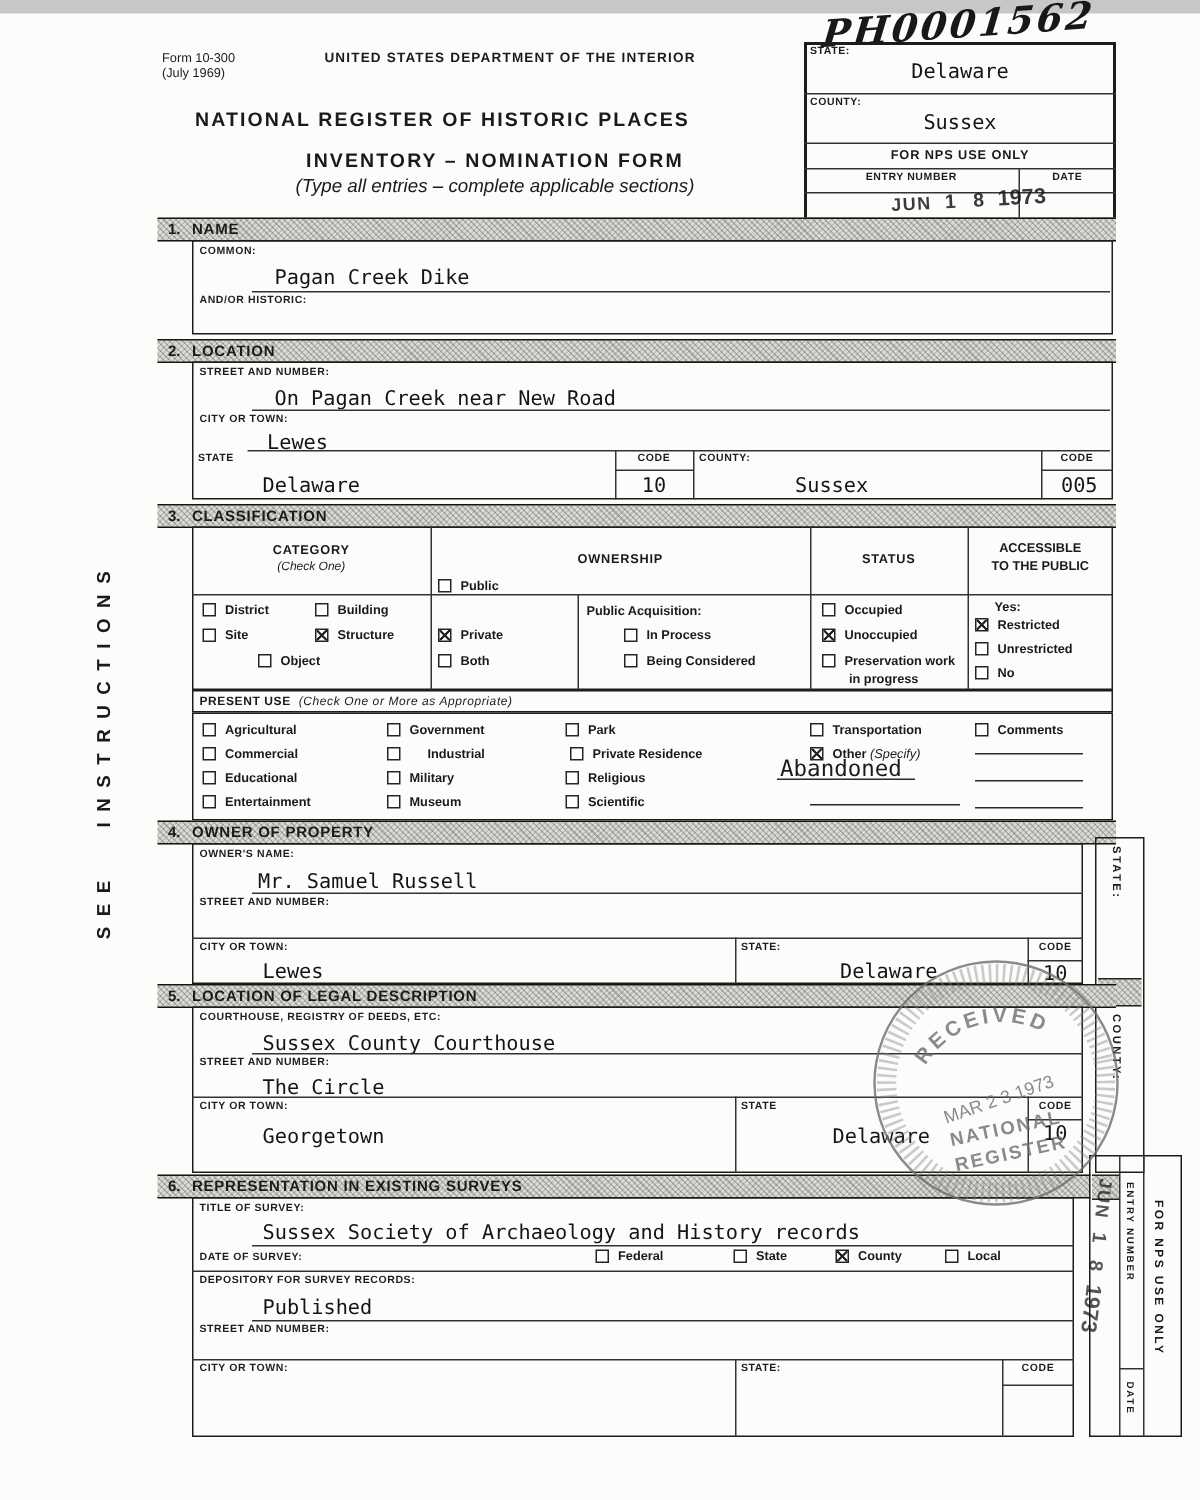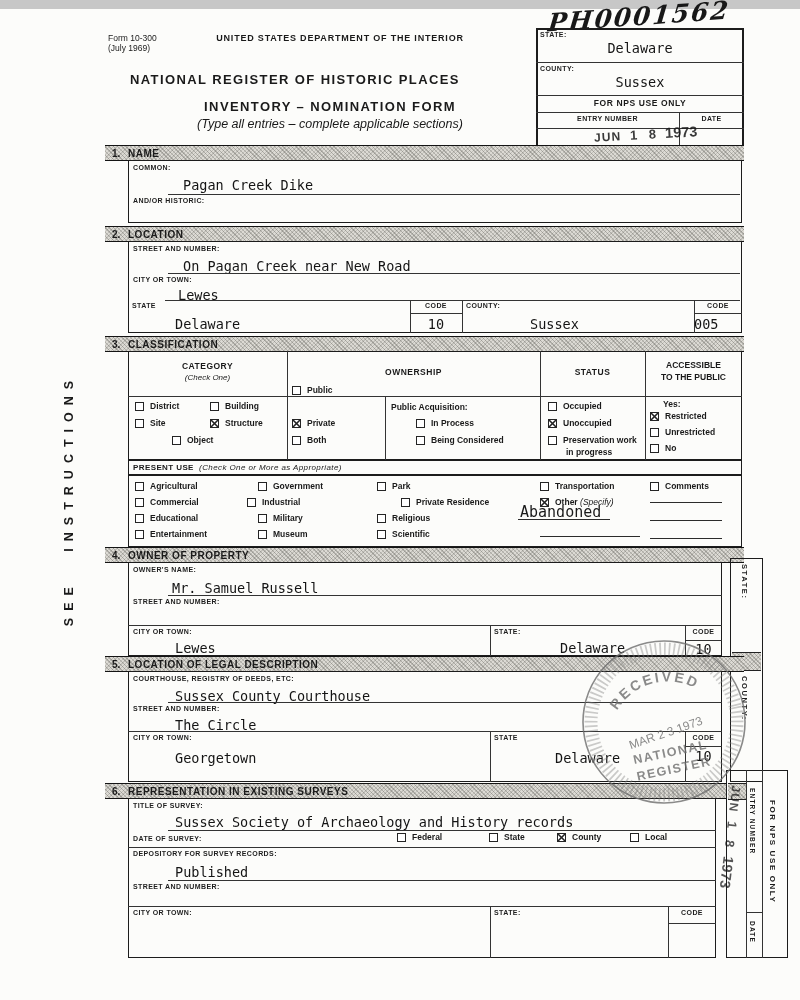--- a/index.html
+++ b/index.html
@@ -100,21 +100,21 @@
   <div class="a vl" style="left:694px;top:300px;height:33px;"></div>
   <div class="a lbl" style="left:132px;top:302px;">STATE</div>
   <div class="a val" style="left:175px;top:316px;">Delaware</div>
   <div class="a lbl" style="left:410px;top:302px;width:52px;text-align:center;">CODE</div>
   <div class="a hr" style="left:410px;top:313px;width:52px;"></div>
   <div class="a val" style="left:410px;top:316px;width:52px;text-align:center;">10</div>
   <div class="a lbl" style="left:466px;top:302px;">COUNTY:</div>
   <div class="a val" style="left:530px;top:316px;">Sussex</div>
   <div class="a lbl" style="left:694px;top:302px;width:48px;text-align:center;">CODE</div>
   <div class="a hr" style="left:694px;top:313px;width:48px;"></div>
-  <div class="a val" style="left:694px;top:316px;width:51px;">005</div>
+  <div class="a val" style="left:694px;top:316px;width:51px;text-align:center;">005</div>
 
   <div class="a bar" style="left:105px;top:336px;width:639px;">
     <span class="num">3.</span>
       <span class="ttl">CLASSIFICATION</span>
   </div>
   <div class="a bx" style="left:128px;top:351px;width:614px;height:109px;"></div>
   <div class="a hr" style="left:128px;top:396px;width:614px;"></div>
   <div class="a vl" style="left:287px;top:351px;height:109px;"></div>
   <div class="a vl" style="left:540px;top:351px;height:109px;"></div>
   <div class="a vl" style="left:645px;top:351px;height:109px;"></div>
@@ -215,38 +215,38 @@
     </div>
   <div class="a cbrow" style="left:135px;top:529px;">
       <span class="cb"></span>
       <span class="cblbl">Entertainment</span>
     </div>
 
   <div class="a cbrow" style="left:258px;top:481px;">
       <span class="cb"></span>
       <span class="cblbl">Government</span>
     </div>
-  <div class="a cbrow" style="left:247px;top:497px;">
+  <div class="a cbrow" style="left:258px;top:497px;gap:12px;">
       <span class="cb"></span>
       <span class="cblbl">Industrial</span>
     </div>
   <div class="a cbrow" style="left:258px;top:513px;">
       <span class="cb"></span>
       <span class="cblbl">Military</span>
     </div>
   <div class="a cbrow" style="left:258px;top:529px;">
       <span class="cb"></span>
       <span class="cblbl">Museum</span>
     </div>
 
   <div class="a cbrow" style="left:377px;top:481px;">
       <span class="cb"></span>
       <span class="cblbl">Park</span>
     </div>
-  <div class="a cbrow" style="left:377px;top:497px;padding-left:24px;">
+  <div class="a cbrow" style="left:356px;top:497px;padding-left:24px;">
       <span class="cb"></span>
       <span class="cblbl">Private Residence</span>
     </div>
   <div class="a cbrow" style="left:377px;top:513px;">
       <span class="cb"></span>
       <span class="cblbl">Religious</span>
     </div>
   <div class="a cbrow" style="left:377px;top:529px;">
       <span class="cb"></span>
       <span class="cblbl">Scientific</span>

